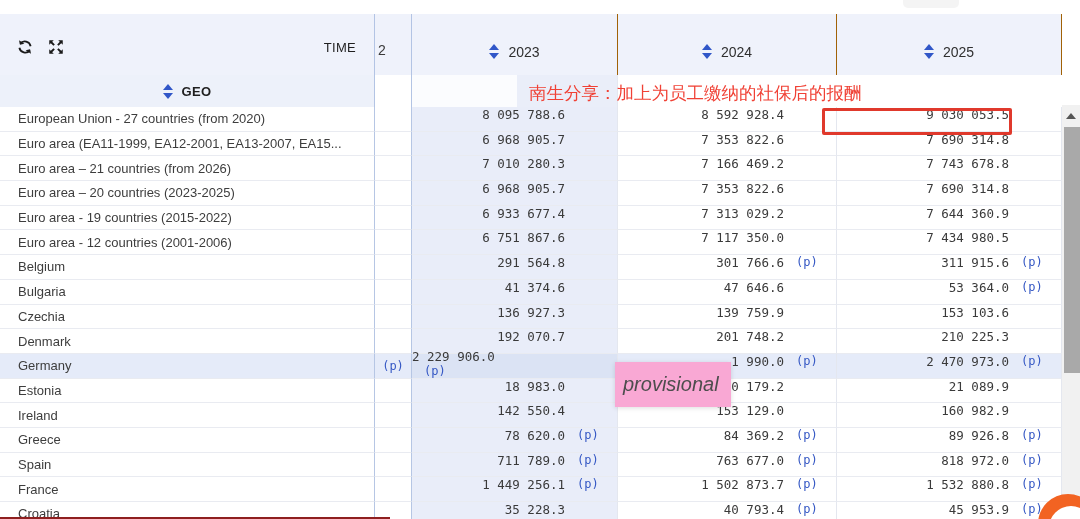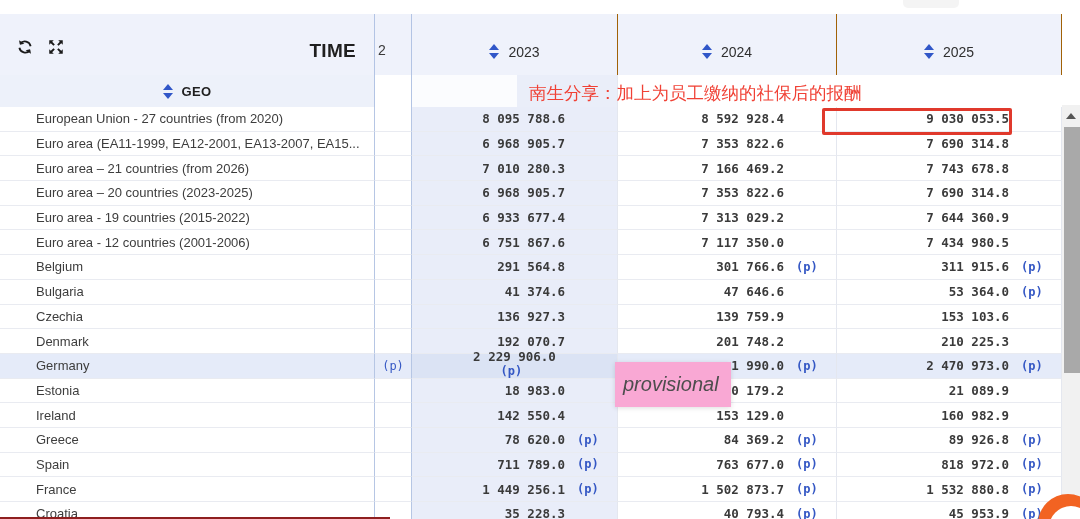--- a/index.html
+++ b/index.html
@@ -10,21 +10,21 @@
   }
   
   .hdr-band {
     position:absolute; left:0; top:14px; width:1062px; height:61px;
     background:#eff2fb; display:flex;
   }
   .hdr-geo { width:375px; position:relative; border-right:1px solid #b3c4e4; }
   .hdr-tools { position:absolute; left:16px; top:24px; display:flex; gap:13px; }
   .tool-btn { width:18px; height:18px; cursor:pointer; }
   .time-label {
-    position:absolute; right:18px; top:26px; font-size:19px; font-weight:bold;
+    position:absolute; right:18px; top:26px; font-size:13px; font-weight:normal;
     color:#1f1f1f; letter-spacing:.3px;
   }
   .hdr-narrow { width:37px; position:relative; border-right:1px solid #b3c4e4; }
   .partial-year { position:absolute; left:3px; top:28px; font-size:14px; color:#3a3a3a; }
   .hdr-year {
     display:flex; align-items:center; justify-content:center; gap:9px;
     border-right:1px solid #a16207; padding-top:14px; cursor:pointer;
   }
   .hdr-year .yr { font-size:14px; color:#2f2f2f; }
   .w2023{width:206px;} .w2024{width:219px;} .w2025{width:225px;}
@@ -43,30 +43,30 @@
   .geo-row .nright { width:37px; background:#fff; border-right:1px solid #b3c4e4; }
   .geo-row .shade {
     width:206px; background:linear-gradient(to right,#fbfcfe 0 51%, #eaeef9 51% 100%);
     border-right:1px solid #e4e7ef;
   }
   
   .rows { position:absolute; left:0; top:107px; width:1062px; }
   .row { display:flex; height:24.7px; cursor:pointer; }
   .cell { border-bottom:1px solid #e9ebf1; height:100%; }
   .geo {
-    width:375px; font-size:13px; color:#3d3d3d; padding-left:36px;
+    width:375px; font-size:13px; color:#3d3d3d; padding-left:18px;
     display:flex; align-items:center; border-right:1px solid #b6c6e4;
     white-space:nowrap; overflow:hidden;
   }
   .f22 {
     width:37px; border-right:1px solid #b6c6e4; display:flex; align-items:center;
     justify-content:center; font-family:"DejaVu Sans Mono", monospace;
     font-size:12px; color:#3457c4;
   }
-  .val { display:flex; align-items:center; justify-content:flex-end; border-right:1px solid #e4e7ef;font-weight:bold; }
+  .val { display:flex; justify-content:flex-end; border-right:1px solid #e4e7ef; }
   .val .num {
     font-family:"DejaVu Sans Mono", monospace; font-size:12.5px; color:#3a3a3a;
     white-space:pre;
   }
   .val .flag {
     width:52px; padding-left:12px; font-family:"DejaVu Sans Mono", monospace;
     font-size:12px; color:#3457c4;
   }
   .c2023 { width:206px; background:#e9edf9; }
   .c2024 { width:219px; background:#fff; }

